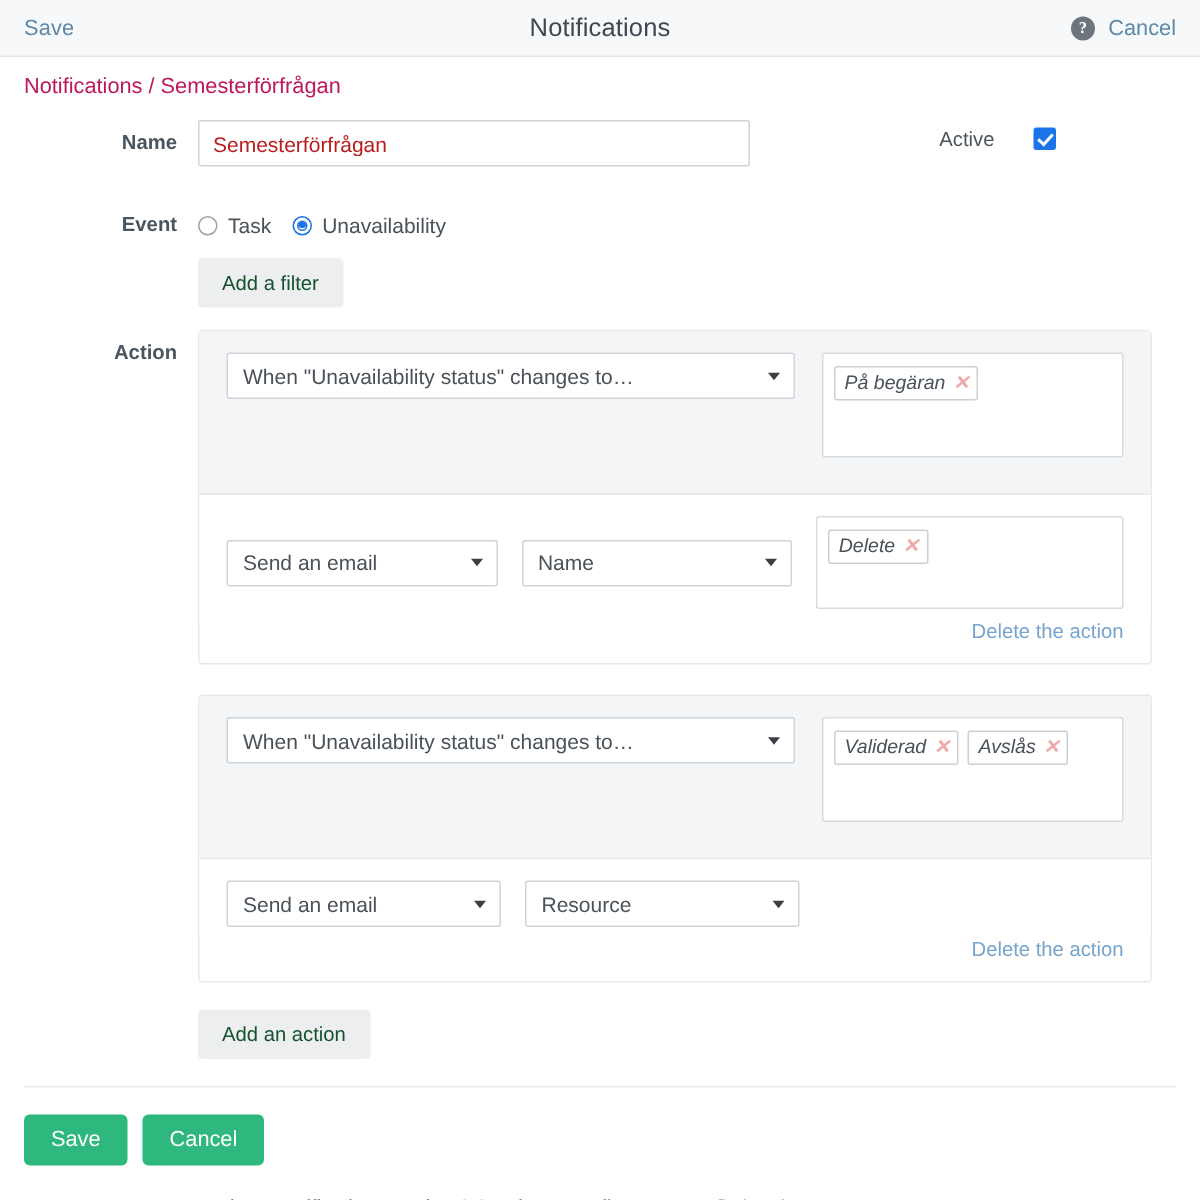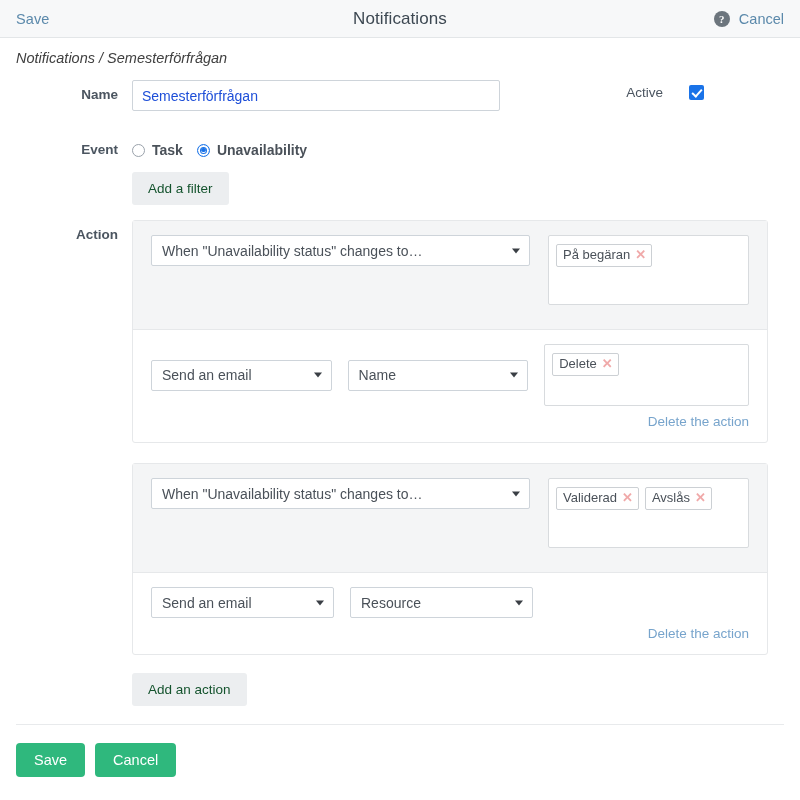--- a/index.html
+++ b/index.html
@@ -37,37 +37,37 @@
     background: #6c757d; color: #fff;
     font-size: 11px; font-weight: bold; line-height: 16px; text-align: center;
     font-family: "Liberation Serif", serif;
     display: inline-block;
   }
   .topbar-cancel { color: #5b89ab; font-size: 14.5px; cursor: pointer; }
 
   
   .breadcrumb {
     padding: 12px 0 0 16px;
-    color: #404040; font-style: italic; font-size: 14.5px; font-weight: 500;
+    color: #be185d; font-size: 14.5px; font-weight: 500;
   }
 
   
   .form { padding: 14px 0 0 0; }
   .row { display: flex; align-items: flex-start; margin-bottom: 0; }
   .lbl {
     width: 132px; text-align: right; padding-right: 14px;
     font-size: 13.5px; font-weight: bold; color: #4b5560;
     line-height: 30px; flex: 0 0 132px;
   }
 
   .name-row { position: relative; height: 48px; }
   .txtinput {
     width: 368px; height: 31px;
     border: 1px solid #ced4da; border-radius: 2px;
-    padding: 0 9px; font-size: 14px; color: #1d4ed8;
+    padding: 0 9px; font-size: 14px; color: #b91c1c;
     background: #fff; outline: none;
     font-family: "Liberation Sans", sans-serif;
   }
   .active-wrap {
     position: absolute; right: 96px; top: 5px;
     display: flex; align-items: center; gap: 26px;
   }
   .active-lbl { font-size: 13.5px; font-weight: normal; color: #4b5560; }
   .chk {
     width: 15px; height: 15px; border-radius: 2px;
@@ -87,21 +87,21 @@
     width: 13px; height: 13px; border-radius: 50%;
     border: 1px solid #9aa2ab; background: #fff; display: inline-block; position: relative;
   }
   .radio.on { border-color: #1a73e8; border-width: 1px; background: #fff; }
   .radio.on:after {
     content: ""; position: absolute; left: 2.5px; top: 2.5px;
     width: 6px; height: 6px; border-radius: 50%; background: #1a73e8;
   }
   .radio.on { box-shadow: inset 0 0 0 2px #fff, inset 0 0 0 3px #1a73e8; border-color:#1a73e8; }
   .radio.on:after { left: 3.2px; top: 3.2px; width: 4.6px; height: 4.6px; }
-  .radio-label { font-size: 14px; color: #4a5159; font-weight: bold; }
+  .radio-label { font-size: 14px; color: #4a5159; }
 
   
   .greybtn {
     display: inline-block; background: #eceef0; border: none; border-radius: 3px;
     padding: 9px 16px; font-size: 13.5px; color: #14532d; cursor: pointer;
     font-family: "Liberation Sans", sans-serif;
   }
   .filter-row { height: 48px; }
 
   
@@ -137,21 +137,21 @@
     width: 0; height: 0;
     border-left: 4.5px solid transparent; border-right: 4.5px solid transparent;
     border-top: 5.5px solid #3a3f45;
   }
   .sel-wide { width: 392px; }
   .sel-mid  { width: 183px; }
 
   .tagbox {
     width: 208px; min-height: 70px;
     border: 1px solid #d8dbde; border-radius: 2px; background: #fff;
-    padding: 8px 7px; display: flex; flex-wrap: wrap; gap: 6px; align-content: flex-start;
+    padding: 8px 7px; display: flex; flex-wrap: wrap; gap: 6px; align-content: flex-start; font-style: italic;
   }
   .tagbox.small { min-height: 62px; }
   .tag {
     border: 1px solid #ccd0d4; border-radius: 2px; background: #fff;
     padding: 2px 5px 3px 6px; font-size: 13px; color: #4a5159;
     display: inline-flex; align-items: center; gap: 5px; line-height: 16px;
   }
   .tag-x { color: #f0a9a9; font-size: 13px; cursor: pointer; font-weight: bold; }
   .del-wrap { padding: 0 18px 12px 18px; text-align: right; }
   .del-link { color: #77a4cc; font-size: 13.5px; cursor: pointer; }

